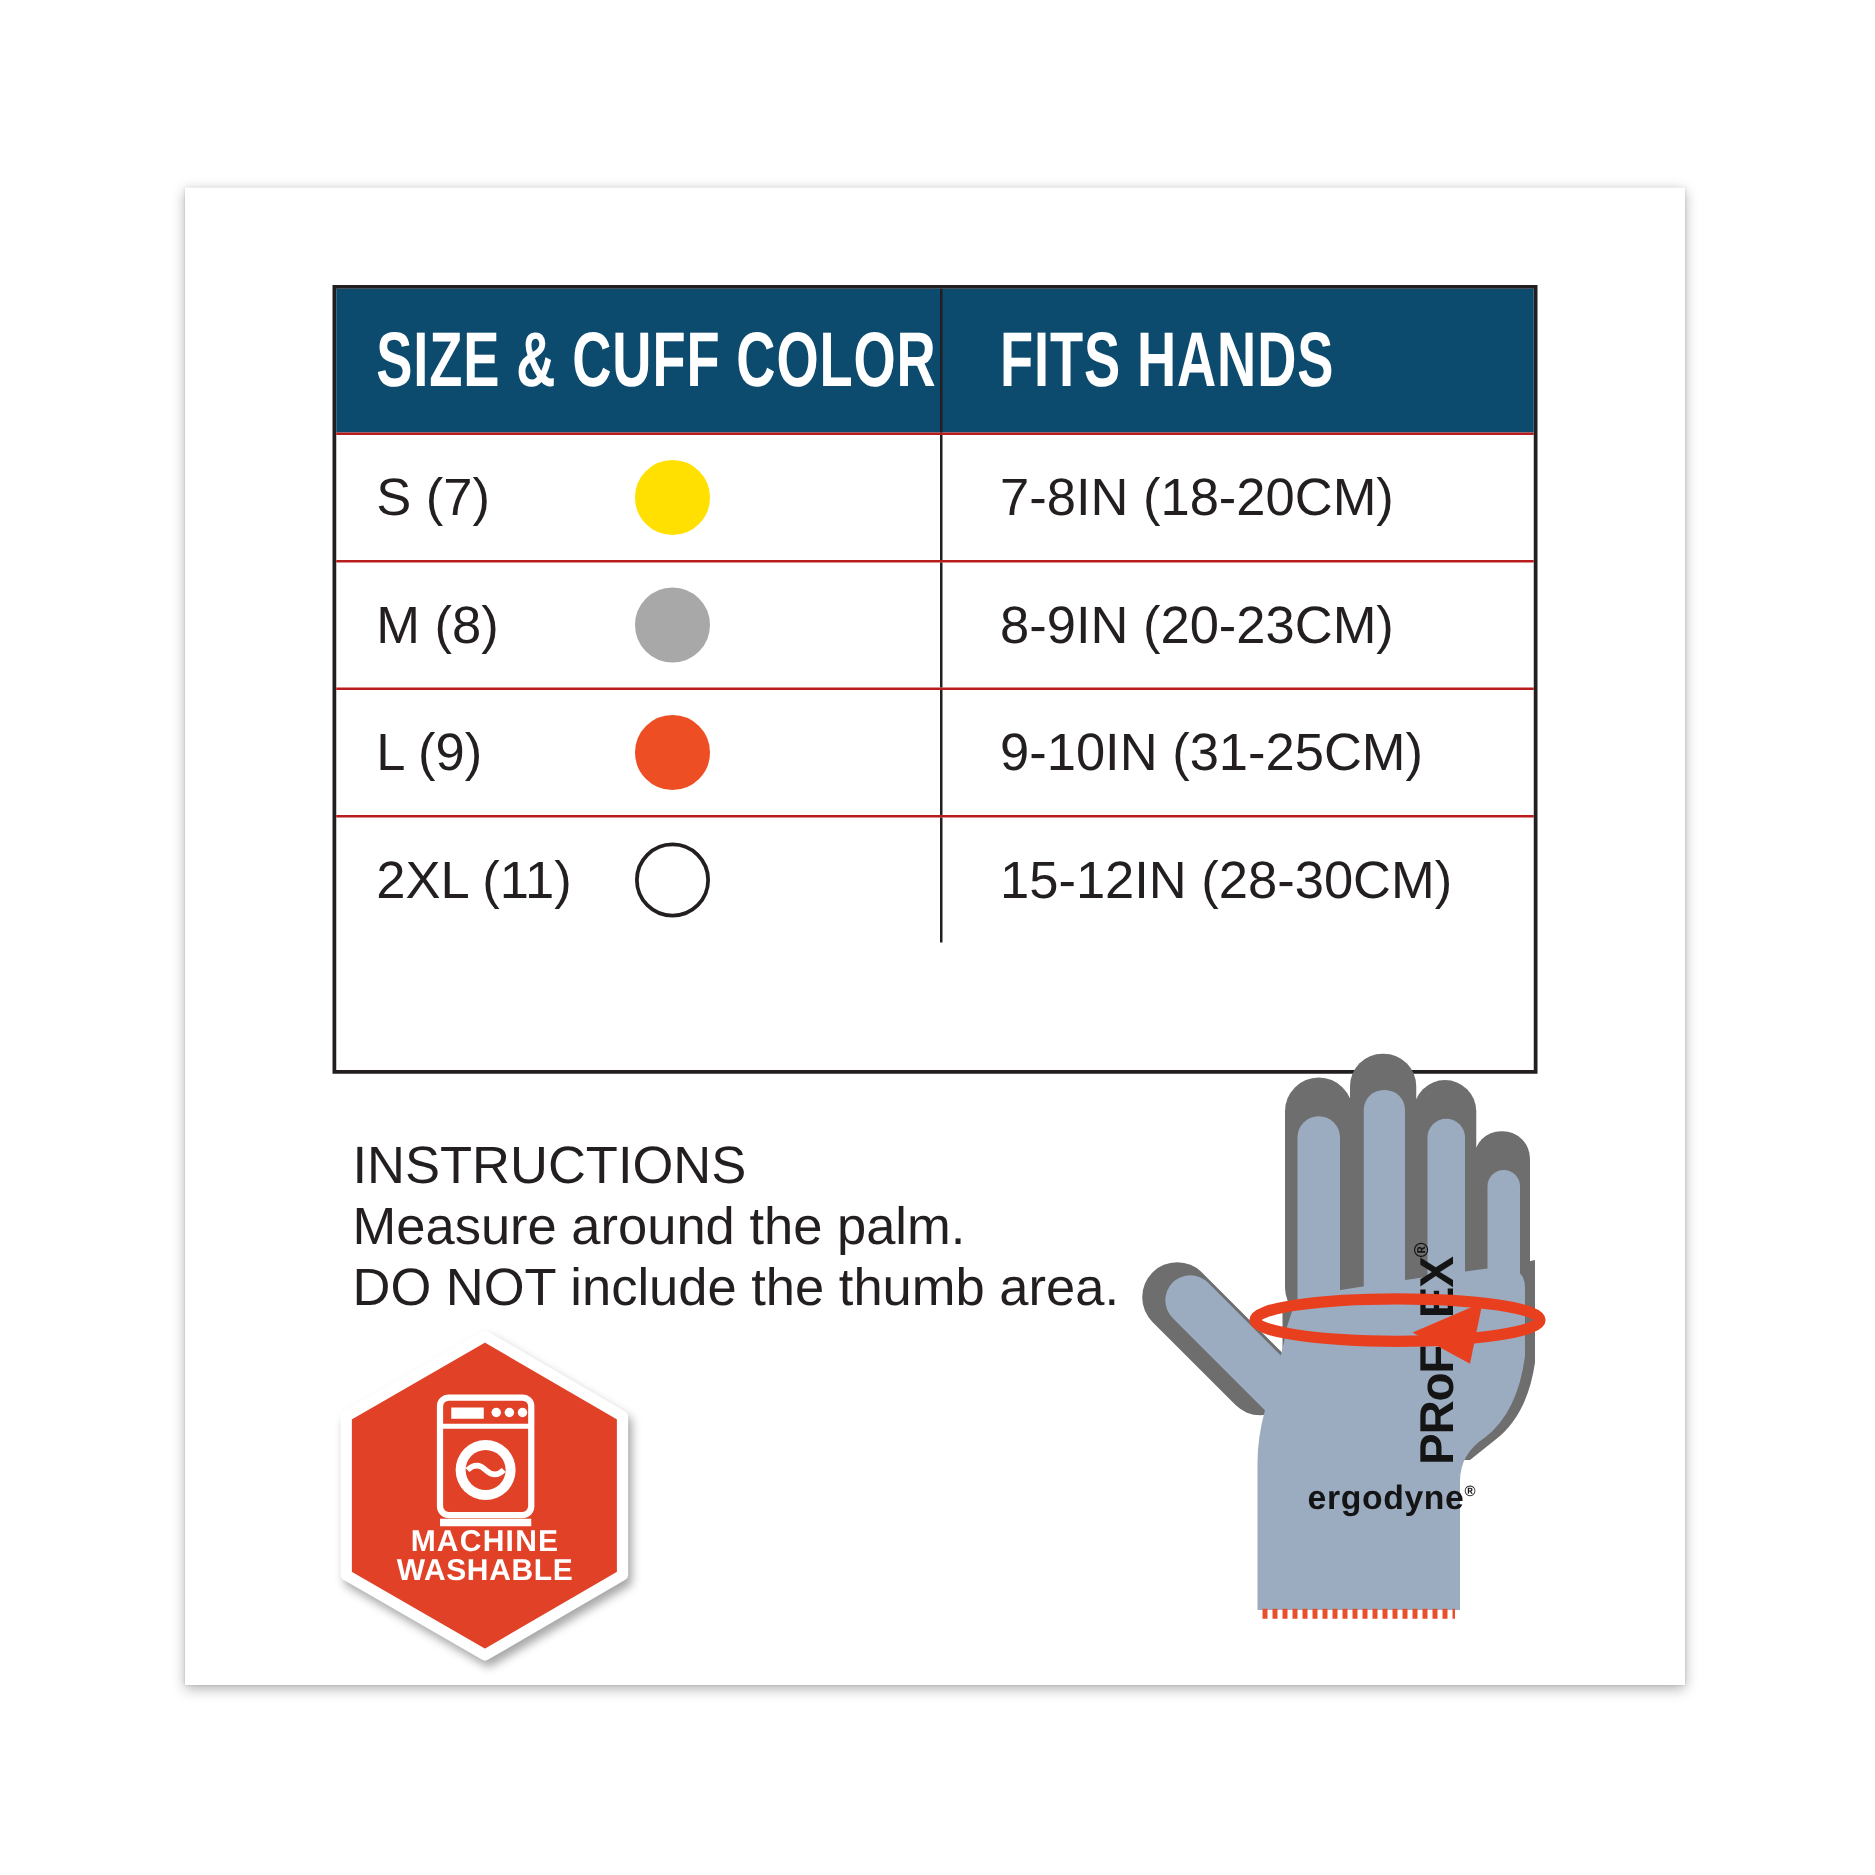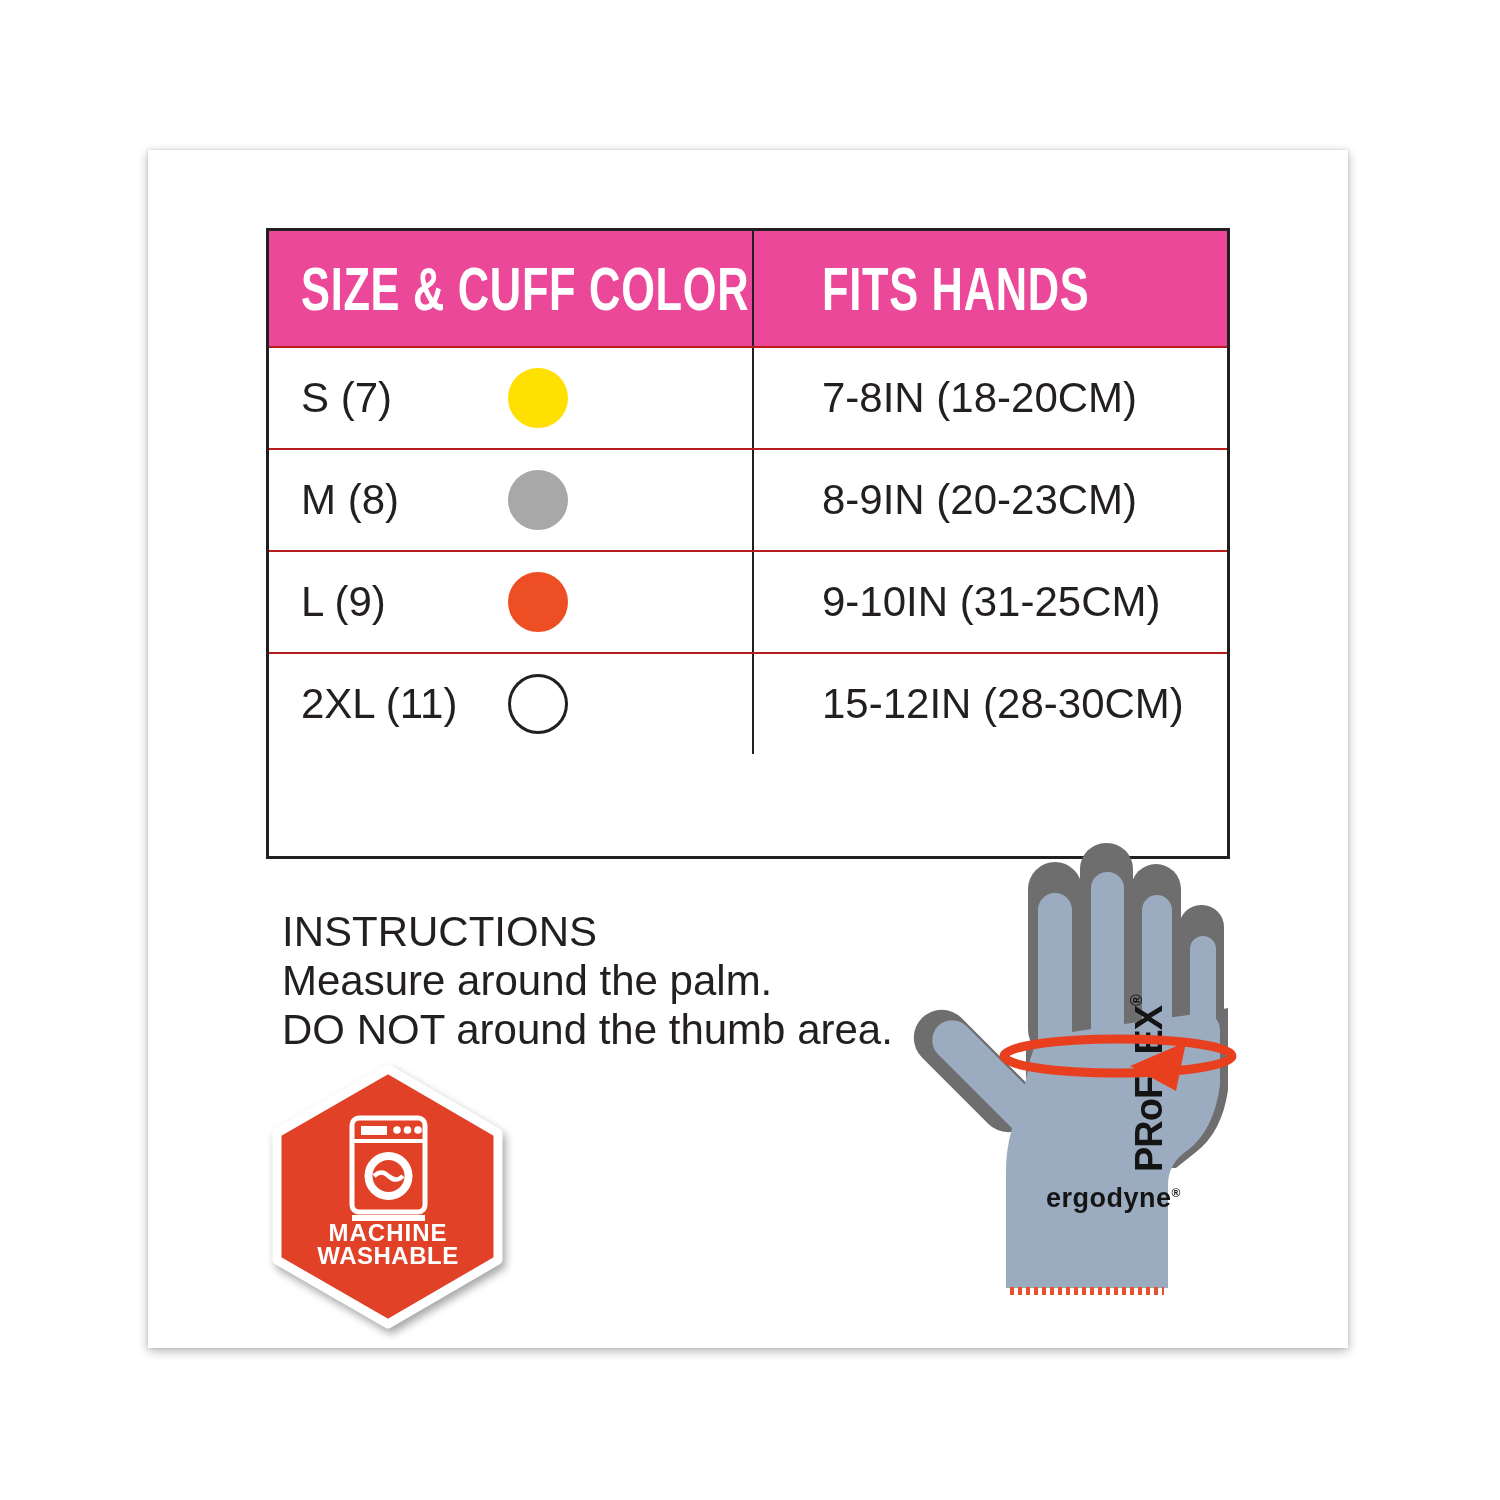--- a/index.html
+++ b/index.html
@@ -14,21 +14,21 @@
   }
   
   .size-table{
     position:absolute;left:266px;top:228px;width:964px;height:631px;
     border:3px solid #231f20;box-sizing:border-box;
     display:grid;grid-template-rows:115px repeat(5,1fr);
   }
   .t-row{display:grid;grid-template-columns:483px 1fr;min-height:0;}
   .t-row + .t-row{border-top:2px solid #b91c1c;}
   .t-cell{display:flex;align-items:center;position:relative;min-width:0;}
-  .t-cell.c2{border-left:2px solid #231f20;padding-left:68px;}
+  .t-cell.c2{border-left:2px solid #231f20;padding-left:46px;}
   .t-cell.c1{padding-left:32px;}
   .t-head .t-cell{border-left-color:#ffffff00;}
   .t-head{color:#fff;}
   .t-head .t-cell.c2{border-left:2px solid #231f20;}
   .head-label{
     font-size:62px;font-weight:bold;letter-spacing:1px;white-space:nowrap;
     transform:scaleX(0.70);transform-origin:left center;
   }
   .cell-text{font-size:42px;white-space:nowrap;}
   .dot{
@@ -47,21 +47,21 @@
   .glove-svg{position:absolute;left:885px;top:815px;width:370px;height:500px;}
   .glove-brand{font-family:"Liberation Sans","DejaVu Sans",sans-serif;font-weight:bold;}
 </style>
 </head>
 <body>
 
 <div class="card"></div>
 
 <div class="size-table">
 
-  <div class="t-row t-head" style="background-color: #ec4899;">
+  <div class="t-row t-head" style="background-color: #0c4a6e;">
     <div class="t-cell c1">
       <span class="head-label">SIZE &amp; CUFF COLOR</span>
     </div>
     <div class="t-cell c2">
       <span class="head-label">FITS HANDS</span>
     </div>
   </div>
 
   <div class="t-row">
     <div class="t-cell c1">
@@ -102,21 +102,21 @@
     <div class="t-cell c2">
       <span class="cell-text">15-12IN (28-30CM)</span>
     </div>
   </div>
 
 </div>
 
 <div class="instructions">
   <div>INSTRUCTIONS</div>
   <div>Measure around the palm.</div>
-  <div>DO NOT around the thumb area.</div>
+  <div>DO NOT include the thumb area.</div>
 </div>
 
 <svg class="badge-svg" viewBox="250 1045 280 300">
   <g class="badge-hex">
     <polygon points="388,1069 498,1133 498,1260 388,1324 277,1260 277,1133" stroke="#ffffff" stroke-width="9" stroke-linejoin="round" fill="#e04127"></polygon>
   </g>
   <g stroke="#ffffff">
     <rect x="352" y="1118" width="73" height="94" rx="7" fill="none" stroke-width="5"></rect>
     <line x1="352" y1="1141" x2="425" y2="1141" stroke-width="4"></line>
     <rect x="361" y="1126" width="26" height="9" fill="#ffffff" stroke="none"></rect>

